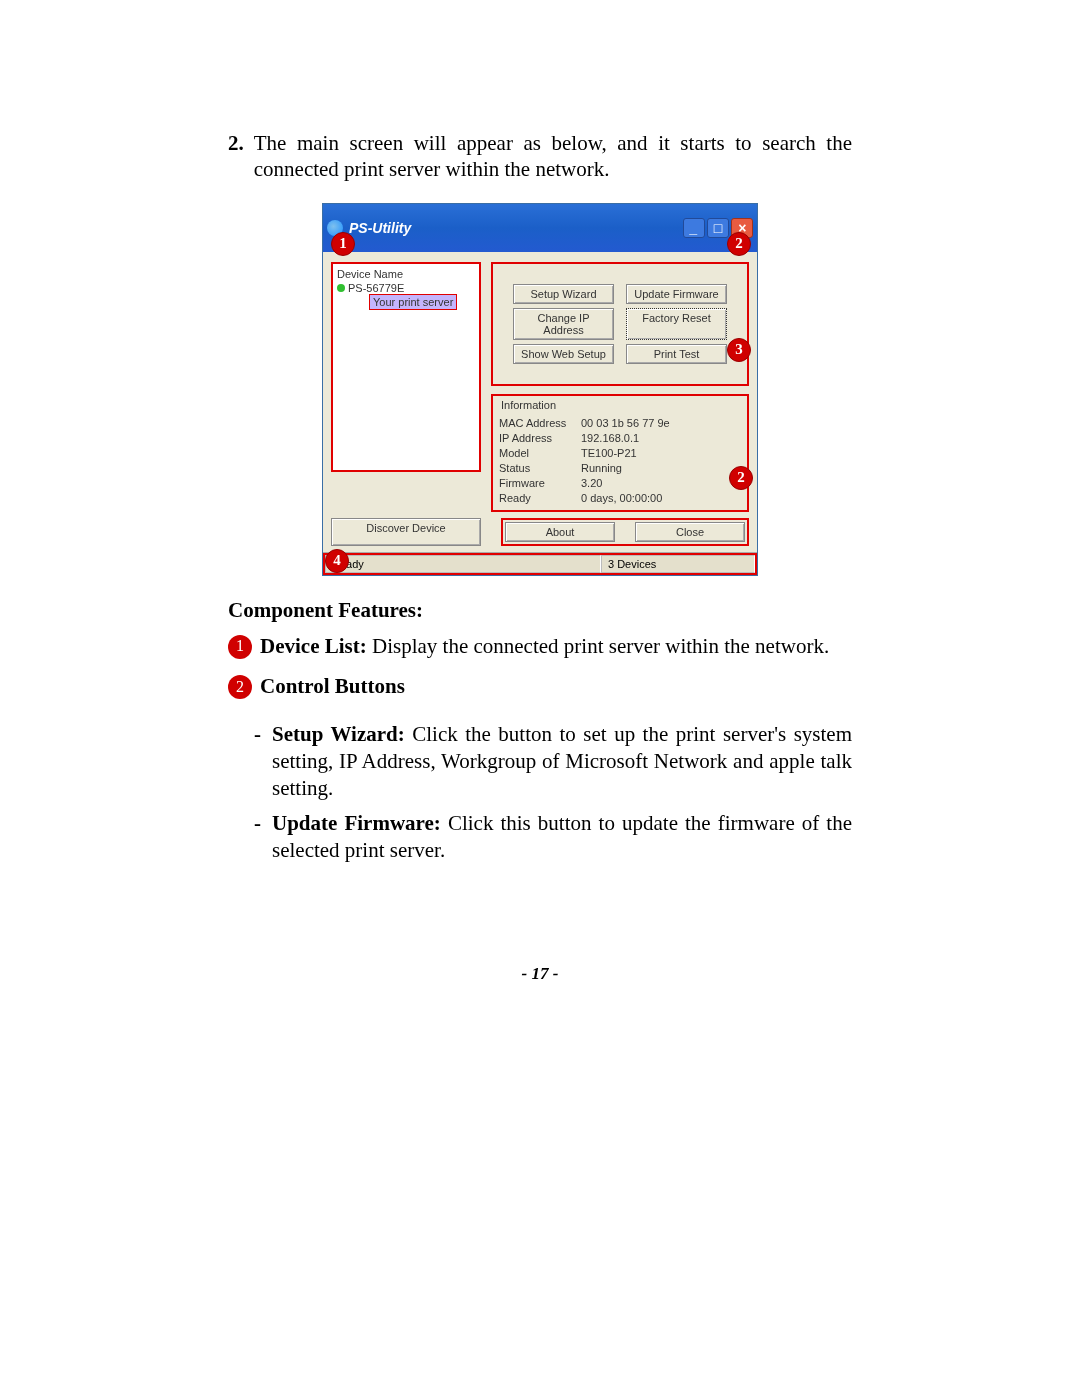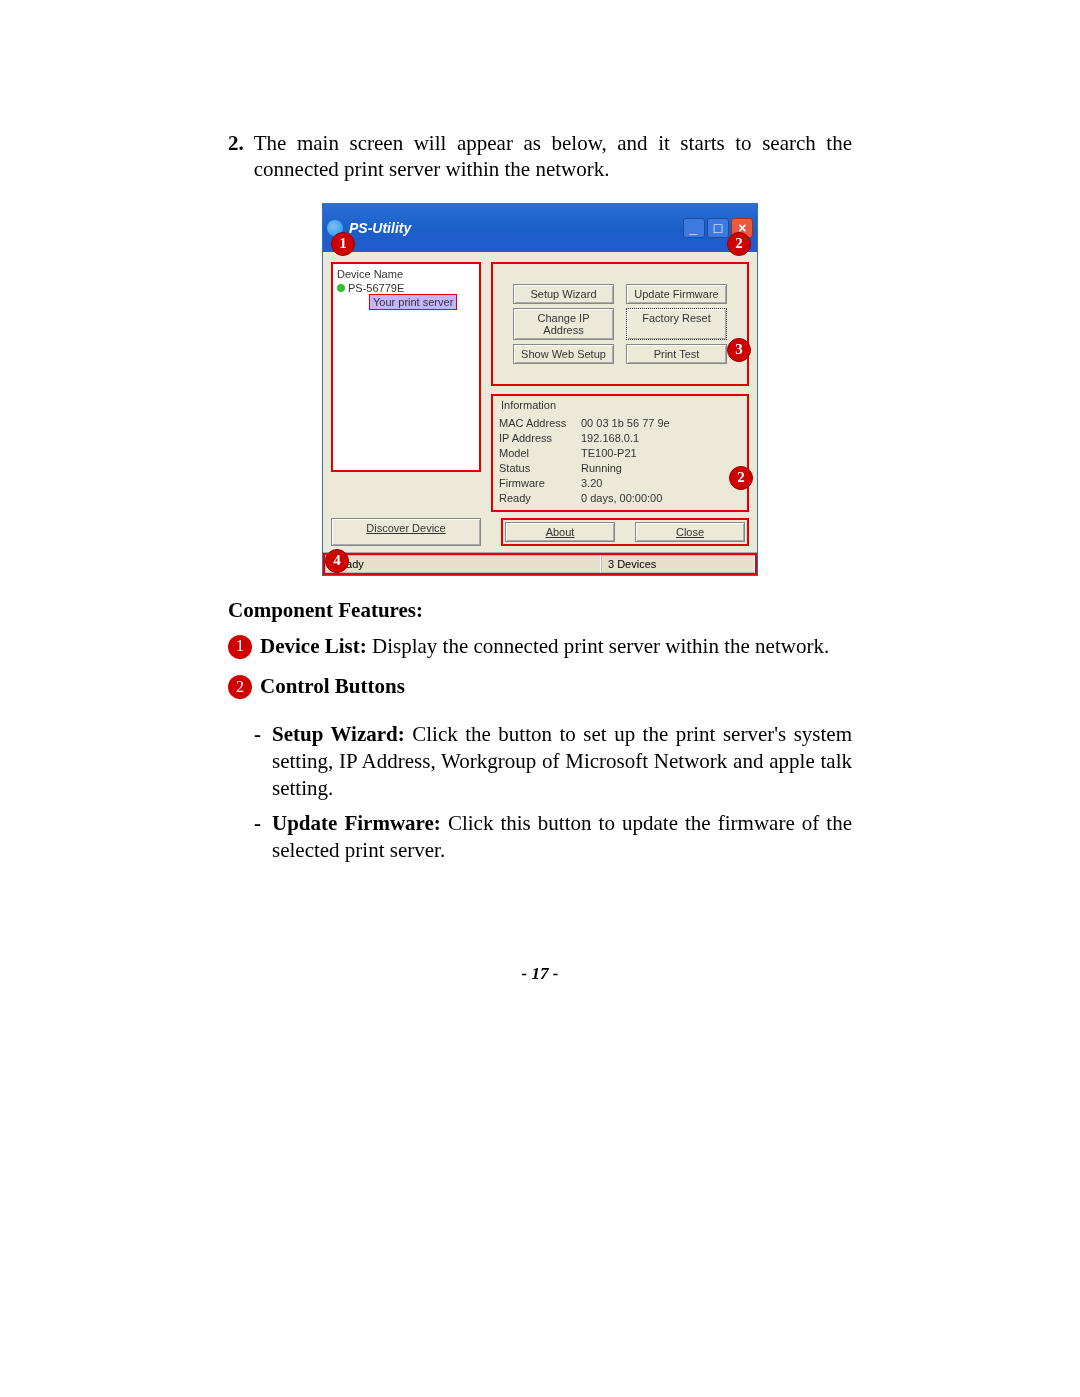--- a/index.html
+++ b/index.html
@@ -135,21 +135,21 @@
   }
   .info-row { display:flex; font-size:11px; color:#333; margin-top:3px;}
   .info-row .k { width: 82px; }
 
   .bottom-row {
     display:flex;
     gap:20px;
     padding: 4px 8px 6px 8px;
     justify-content:space-between;
   }
-  .bottom-row .winbtn { flex:1;text-decoration:underline; }
+  .bottom-row .winbtn { flex:1; }
   .bottom-wrap {
     border:2px solid #e00000;
     display:flex;
     gap:20px;
     padding:2px;
   }
   .bottom-wrap .winbtn { width: 100px; }
 
   .statusbar {
     display:flex;

